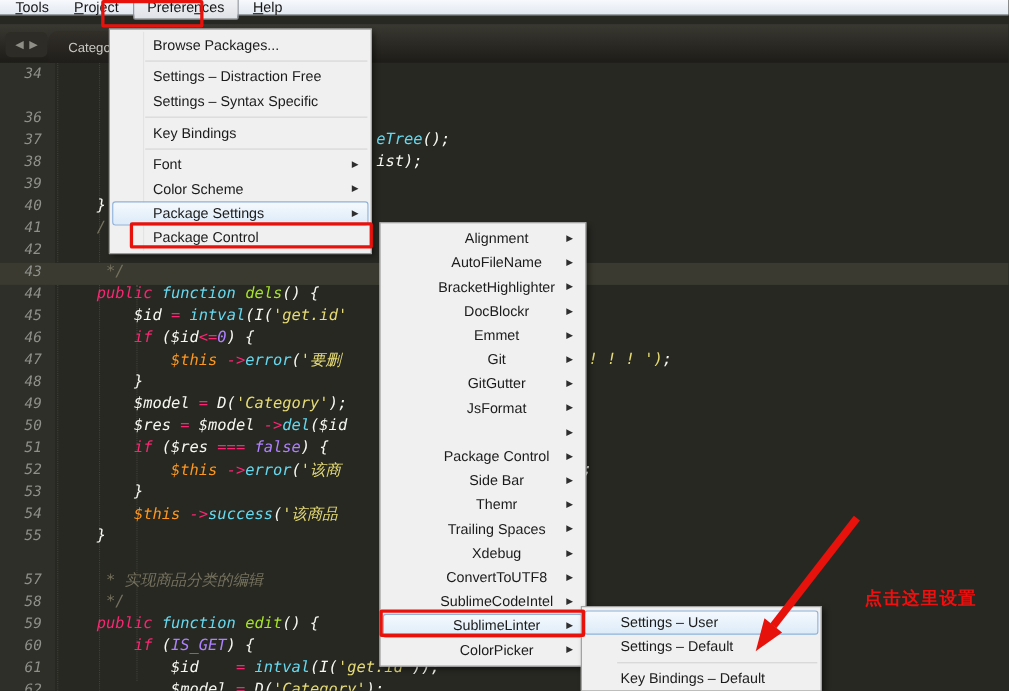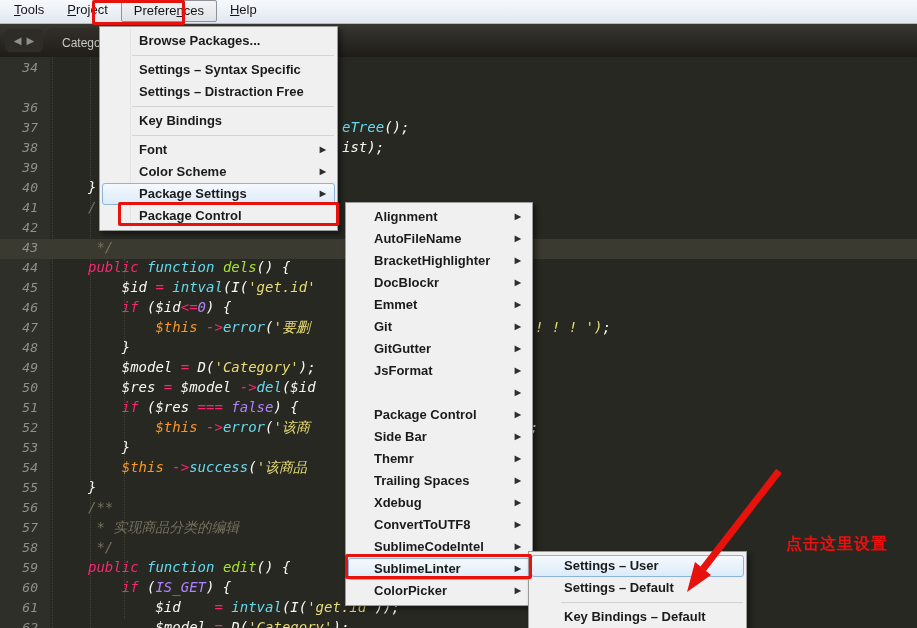--- a/index.html
+++ b/index.html
@@ -1,21 +1,21 @@
 <!DOCTYPE html>
 <html><head>
 <meta charset="utf-8">
 <style>
   html,body{margin:0;padding:0;}
   body{width:917px;height:628px;position:relative;overflow:hidden;background:#272822;
        font-family:"Liberation Sans",sans-serif;}
   
-  #menubar{position:absolute;left:0;top:0;width:917px;height:24px;z-index:20;
+  #menubar{position:absolute;left:0;top:0;width:917px;height:14px;z-index:20;
     background:linear-gradient(#f7f9fc,#e2e8f1);border-bottom:1px solid #b4b9c1;
-    display:flex;align-items:flex-start;padding-left:4px;box-sizing:border-box;}
+    display:flex;align-items:center;padding-left:4px;box-sizing:border-box;}
   .menu-btn{font-size:13px;color:#151515;height:20px;line-height:20px;padding:0 10px;margin-right:3px;}
   .menu-btn u{text-decoration:underline;}
   .menu-btn.open{border:1px solid #8f9399;border-radius:2px;
     background:linear-gradient(#f3f4f6,#dfe2e7);padding:0 12px;}
   
   #tabbar{position:absolute;left:0;top:22px;width:917px;height:35px;z-index:5;
     background:linear-gradient(#393831,#1d1c18);}
   .navbox{position:absolute;left:5px;top:7px;width:38px;height:23px;background:#2d2c26;
     border-radius:5px;color:#8f8f88;font-size:10px;display:flex;align-items:center;
     justify-content:center;gap:5px;}
@@ -33,23 +33,23 @@
       color:#8f908a;font-size:13px;}
   .run{position:absolute;top:0;}
   
   .menu{position:absolute;background:#f0f0f0;border:1px solid #9b9b9b;box-sizing:border-box;
     padding:3px 0;box-shadow:3px 3px 5px rgba(0,0,0,.45);}
   #menu-preferences{left:99px;top:26px;width:239px;z-index:10;}
   #menu-package-settings{left:345px;top:202px;width:188px;z-index:11;}
   #menu-sublimelinter{left:528px;top:551px;width:219px;z-index:12;}
   .vline{position:absolute;left:30px;top:2px;bottom:2px;width:1px;background:#e3e3e3;}
   .mitem{position:relative;height:22px;line-height:22px;font-size:13px;color:#1b1b1b;
-    margin:0 2px;border:1px solid transparent;border-radius:3px;box-sizing:border-box;font-weight:bold;}
+    margin:0 2px;border:1px solid transparent;border-radius:3px;box-sizing:border-box;}
   .mitem .lbl{display:block;padding-left:36px;line-height:20px;}
-  #menu-package-settings .mitem .lbl{padding-left:25px;}
+  #menu-package-settings .mitem .lbl{padding-left:25px;text-align:center;}
   #menu-sublimelinter .mitem .lbl{padding-left:32px;}
   .mitem.hot,.mitem.sel{border-color:#8db2dc;background:linear-gradient(#f5f9fd,#dcebf9);}
   .arr{position:absolute;right:8px;top:0;font-size:8px;line-height:20px;color:#2e2e2e;}
   .msep{height:1px;background:#d4d4d4;margin:3px 3px 3px 32px;}
   
   .redbox{position:absolute;border:3px solid #e8120c;border-radius:2px;box-sizing:border-box;z-index:40;}
   #redbox-preferences{left:92px;top:0;width:93px;height:25px;}
   #redbox-package-settings{left:118px;top:202px;width:221px;height:24px;}
   #redbox-sublimelinter{left:345px;top:554px;width:187px;height:25px;}
   #arrow-svg{position:absolute;left:0;top:0;width:917px;height:628px;z-index:41;pointer-events:none;}
@@ -79,21 +79,20 @@
     <div class="cl" style="top: 299px;"><span class="num">46</span><span class="run" style="left: 88px;"><span style="color: rgb(248, 248, 242);">    </span><span style="color: rgb(249, 38, 114);">if</span><span style="color: rgb(248, 248, 242);"> ($id</span><span style="color: rgb(249, 38, 114);">&lt;=</span><span style="color: rgb(174, 129, 255);">0</span><span style="color: rgb(248, 248, 242);">) {</span></span></div>
     <div class="cl" style="top: 319px;"><span class="num">47</span><span class="run" style="left: 88px;"><span style="color: rgb(248, 248, 242);">        </span><span style="color: rgb(253, 151, 31);">$this</span><span style="color: rgb(248, 248, 242);"> </span><span style="color: rgb(249, 38, 114);">-&gt;</span><span style="color: rgb(102, 217, 239);">error</span><span style="color: rgb(248, 248, 242);">(</span><span style="color: rgb(230, 219, 116);">'要删</span></span><span class="run" style="left: 535px;"><span style="color: rgb(230, 219, 116);">! ! ! ')</span><span style="color: rgb(248, 248, 242);">;</span></span></div>
     <div class="cl" style="top: 339px;"><span class="num">48</span><span class="run" style="left: 88px;"><span style="color: rgb(248, 248, 242);">    }</span></span></div>
     <div class="cl" style="top: 359px;"><span class="num">49</span><span class="run" style="left: 88px;"><span style="color: rgb(248, 248, 242);">    $model </span><span style="color: rgb(249, 38, 114);">=</span><span style="color: rgb(248, 248, 242);"> D(</span><span style="color: rgb(230, 219, 116);">'Category'</span><span style="color: rgb(248, 248, 242);">);</span></span></div>
     <div class="cl" style="top: 379px;"><span class="num">50</span><span class="run" style="left: 88px;"><span style="color: rgb(248, 248, 242);">    $res </span><span style="color: rgb(249, 38, 114);">=</span><span style="color: rgb(248, 248, 242);"> $model </span><span style="color: rgb(249, 38, 114);">-&gt;</span><span style="color: rgb(102, 217, 239);">del</span><span style="color: rgb(248, 248, 242);">($id</span></span></div>
     <div class="cl" style="top: 399px;"><span class="num">51</span><span class="run" style="left: 88px;"><span style="color: rgb(248, 248, 242);">    </span><span style="color: rgb(249, 38, 114);">if</span><span style="color: rgb(248, 248, 242);"> ($res </span><span style="color: rgb(249, 38, 114);">===</span><span style="color: rgb(248, 248, 242);"> </span><span style="color: rgb(174, 129, 255);">false</span><span style="color: rgb(248, 248, 242);">) {</span></span></div>
     <div class="cl" style="top: 419px;"><span class="num">52</span><span class="run" style="left: 88px;"><span style="color: rgb(248, 248, 242);">        </span><span style="color: rgb(253, 151, 31);">$this</span><span style="color: rgb(248, 248, 242);"> </span><span style="color: rgb(249, 38, 114);">-&gt;</span><span style="color: rgb(102, 217, 239);">error</span><span style="color: rgb(248, 248, 242);">(</span><span style="color: rgb(230, 219, 116);">'该商</span></span><span class="run" style="left: 530px;"><span style="color: rgb(248, 248, 242);">;</span></span></div>
     <div class="cl" style="top: 439px;"><span class="num">53</span><span class="run" style="left: 88px;"><span style="color: rgb(248, 248, 242);">    }</span></span></div>
     <div class="cl" style="top: 459px;"><span class="num">54</span><span class="run" style="left: 88px;"><span style="color: rgb(248, 248, 242);">    </span><span style="color: rgb(253, 151, 31);">$this</span><span style="color: rgb(248, 248, 242);"> </span><span style="color: rgb(249, 38, 114);">-&gt;</span><span style="color: rgb(102, 217, 239);">success</span><span style="color: rgb(248, 248, 242);">(</span><span style="color: rgb(230, 219, 116);">'该商品</span></span></div>
     <div class="cl" style="top: 479px;"><span class="num">55</span><span class="run" style="left: 88px;"><span style="color: rgb(248, 248, 242);">}</span></span></div>
-    <div class="cl" style="top: 499px;"><span class="num">56</span><span class="run" style="left: 88px;"><span style="color: rgb(117, 113, 94);">/**</span></span></div>
     <div class="cl" style="top: 519px;"><span class="num">57</span><span class="run" style="left: 88px;"><span style="color: rgb(117, 113, 94);"> * 实现商品分类的编辑</span></span></div>
     <div class="cl" style="top: 539px;"><span class="num">58</span><span class="run" style="left: 88px;"><span style="color: rgb(117, 113, 94);"> */</span></span></div>
     <div class="cl" style="top: 559px;"><span class="num">59</span><span class="run" style="left: 88px;"><span style="color: rgb(249, 38, 114);">public</span><span style="color: rgb(248, 248, 242);"> </span><span style="color: rgb(102, 217, 239);">function</span><span style="color: rgb(248, 248, 242);"> </span><span style="color: rgb(166, 226, 46);">edit</span><span style="color: rgb(248, 248, 242);">() {</span></span></div>
     <div class="cl" style="top: 579px;"><span class="num">60</span><span class="run" style="left: 88px;"><span style="color: rgb(248, 248, 242);">    </span><span style="color: rgb(249, 38, 114);">if</span><span style="color: rgb(248, 248, 242);"> (</span><span style="color: rgb(174, 129, 255);">IS_GET</span><span style="color: rgb(248, 248, 242);">) {</span></span></div>
     <div class="cl" style="top: 599px;"><span class="num">61</span><span class="run" style="left: 88px;"><span style="color: rgb(248, 248, 242);">        $id    </span><span style="color: rgb(249, 38, 114);">=</span><span style="color: rgb(248, 248, 242);"> </span><span style="color: rgb(102, 217, 239);">intval</span><span style="color: rgb(248, 248, 242);">(I(</span><span style="color: rgb(230, 219, 116);">'get.id'</span><span style="color: rgb(248, 248, 242);">));</span></span></div>
     <div class="cl" style="top: 619px;"><span class="num">62</span><span class="run" style="left: 88px;"><span style="color: rgb(248, 248, 242);">        $model </span><span style="color: rgb(249, 38, 114);">=</span><span style="color: rgb(248, 248, 242);"> D(</span><span style="color: rgb(230, 219, 116);">'Category'</span><span style="color: rgb(248, 248, 242);">);</span></span></div>
   </div>
 
 <div id="menubar">
     <div class="menu-btn"><span></span><u>T</u><span>ools</span></div>
@@ -109,24 +108,24 @@
   <div class="tab">Categor</div>
 </div>
 
 <div id="menu-preferences" class="menu">
   <div class="vline"></div>
 <div class="mitem">
       <span class="lbl">Browse Packages...</span>
     </div>
     <div class="msep"></div>
     <div class="mitem">
+      <span class="lbl">Settings – Distraction Free</span>
+    </div>
+    <div class="mitem">
       <span class="lbl">Settings – Syntax Specific</span>
-    </div>
-    <div class="mitem">
-      <span class="lbl">Settings – Distraction Free</span>
     </div>
     <div class="msep"></div>
     <div class="mitem">
       <span class="lbl">Key Bindings</span>
     </div>
     <div class="msep"></div>
     <div class="mitem">
       <span class="lbl">Font</span>
       <span class="arr">▶</span>
     </div>

